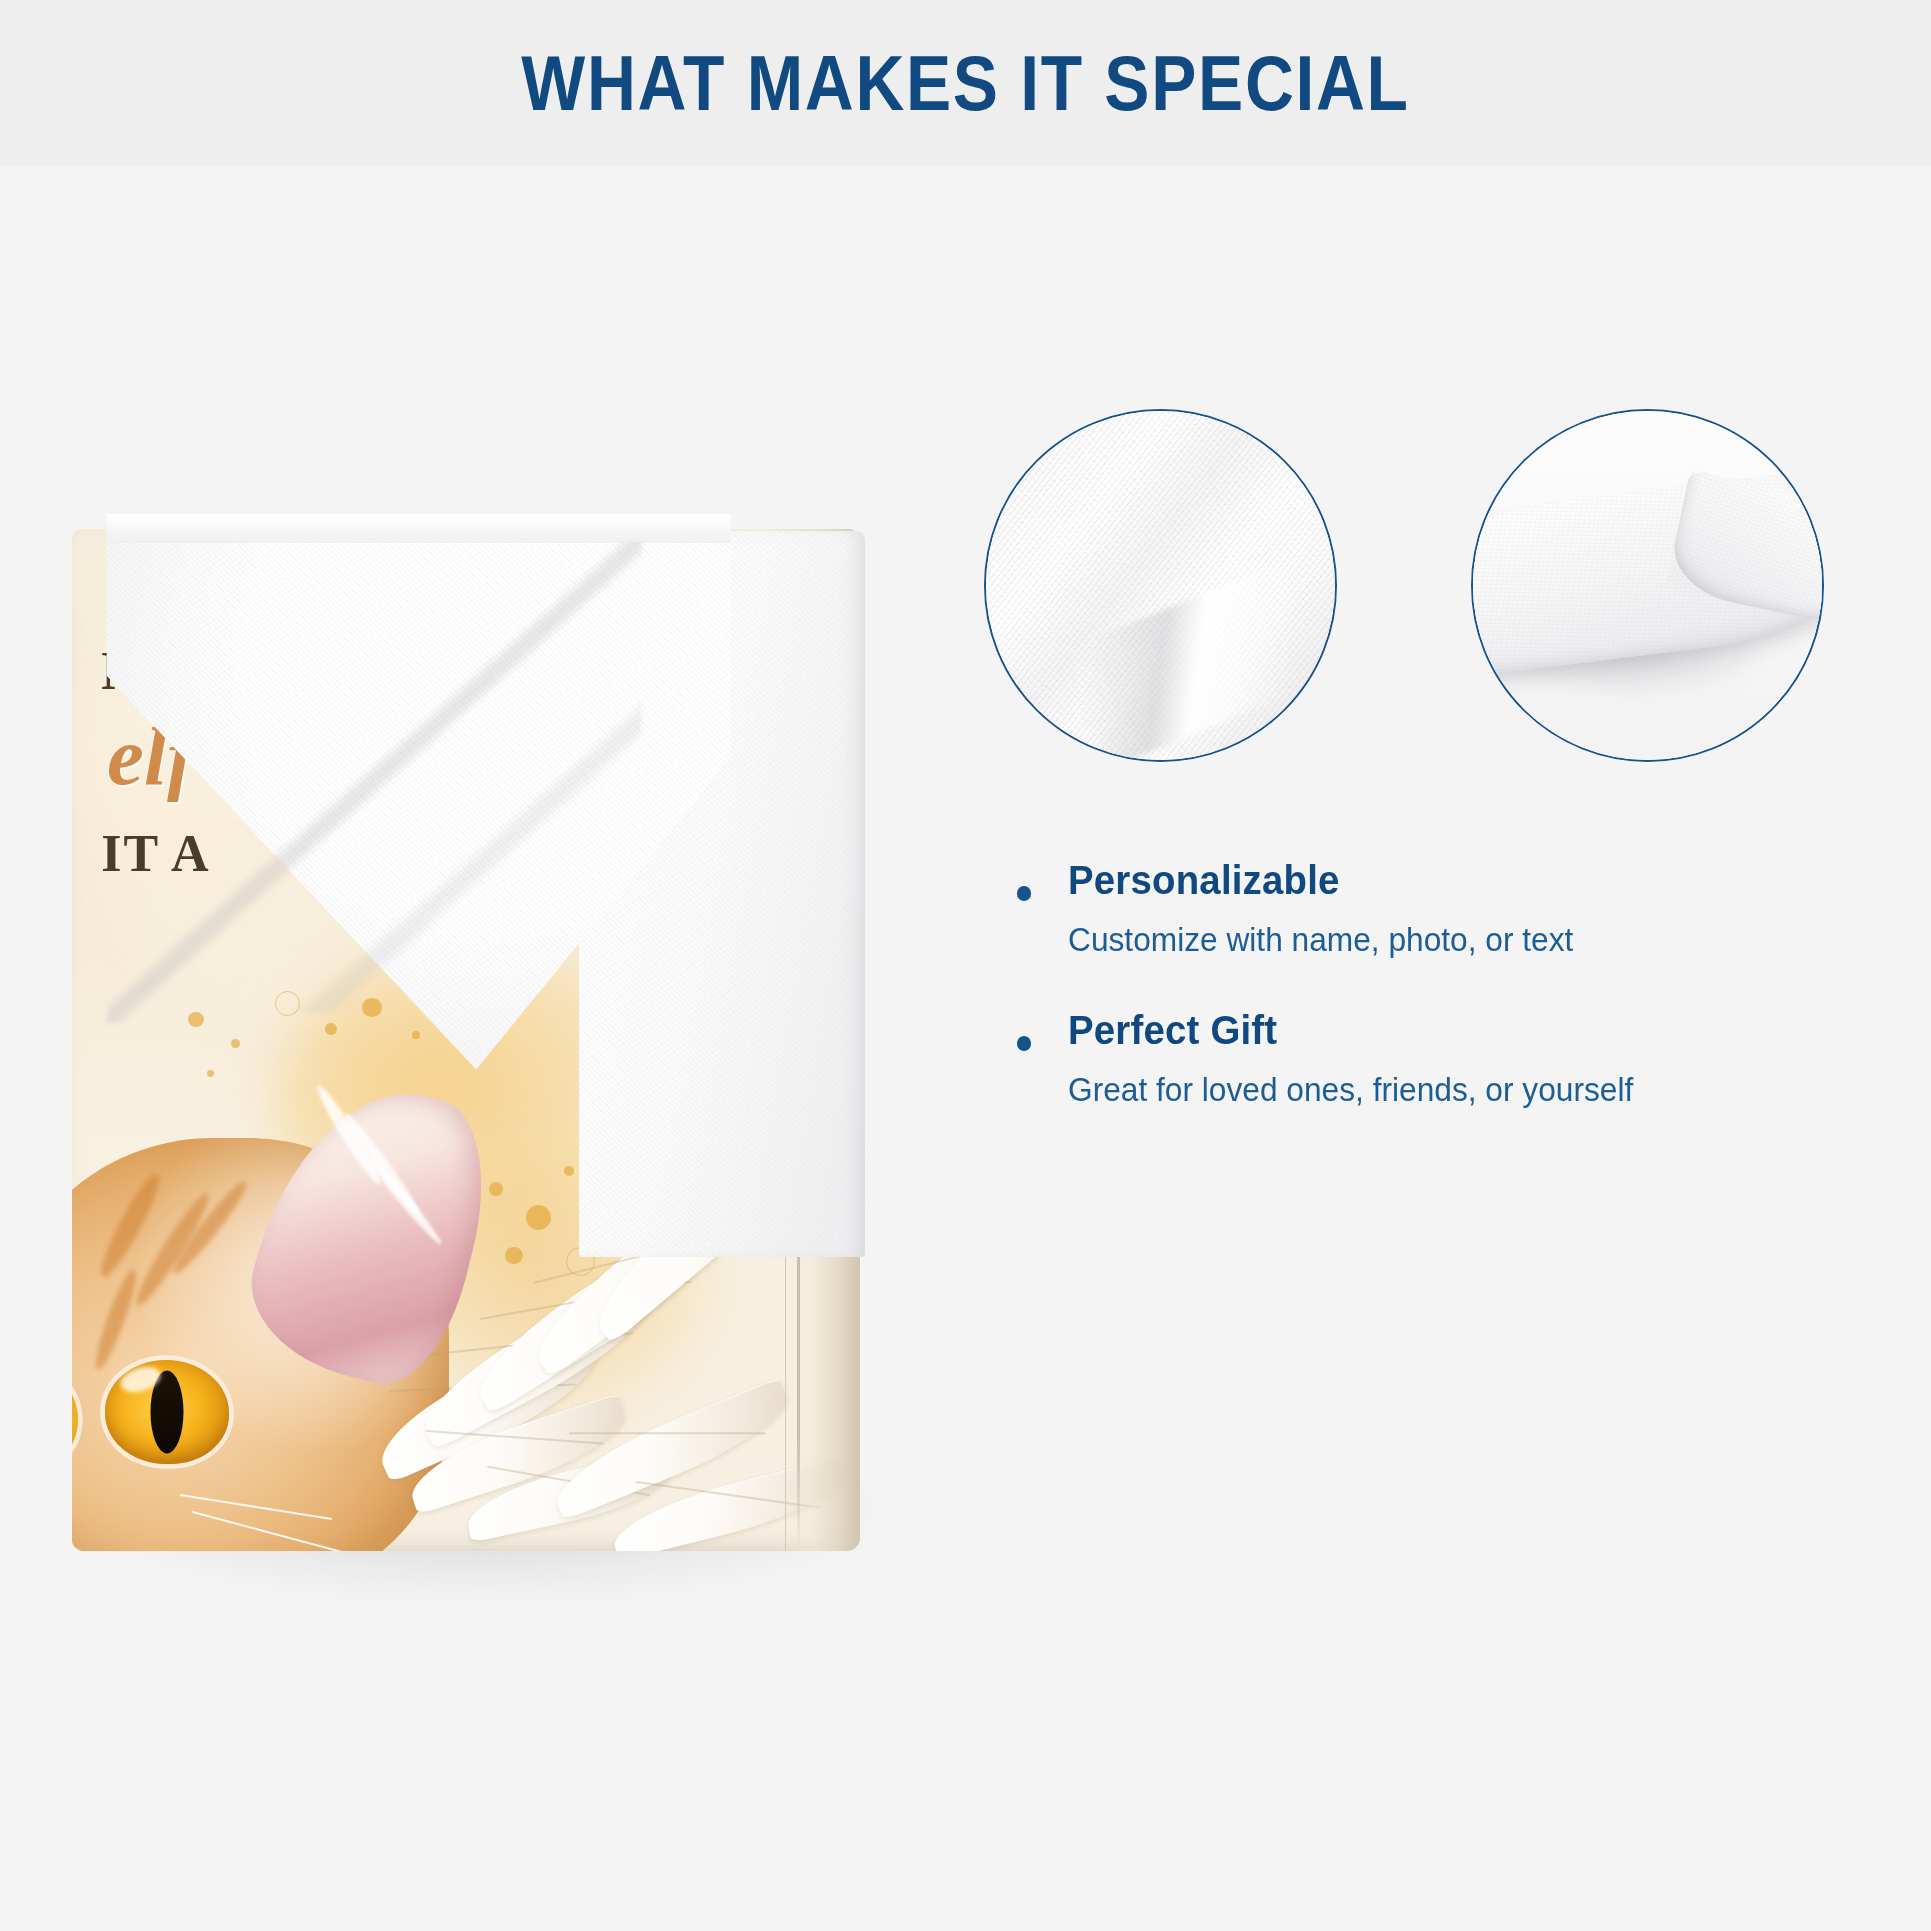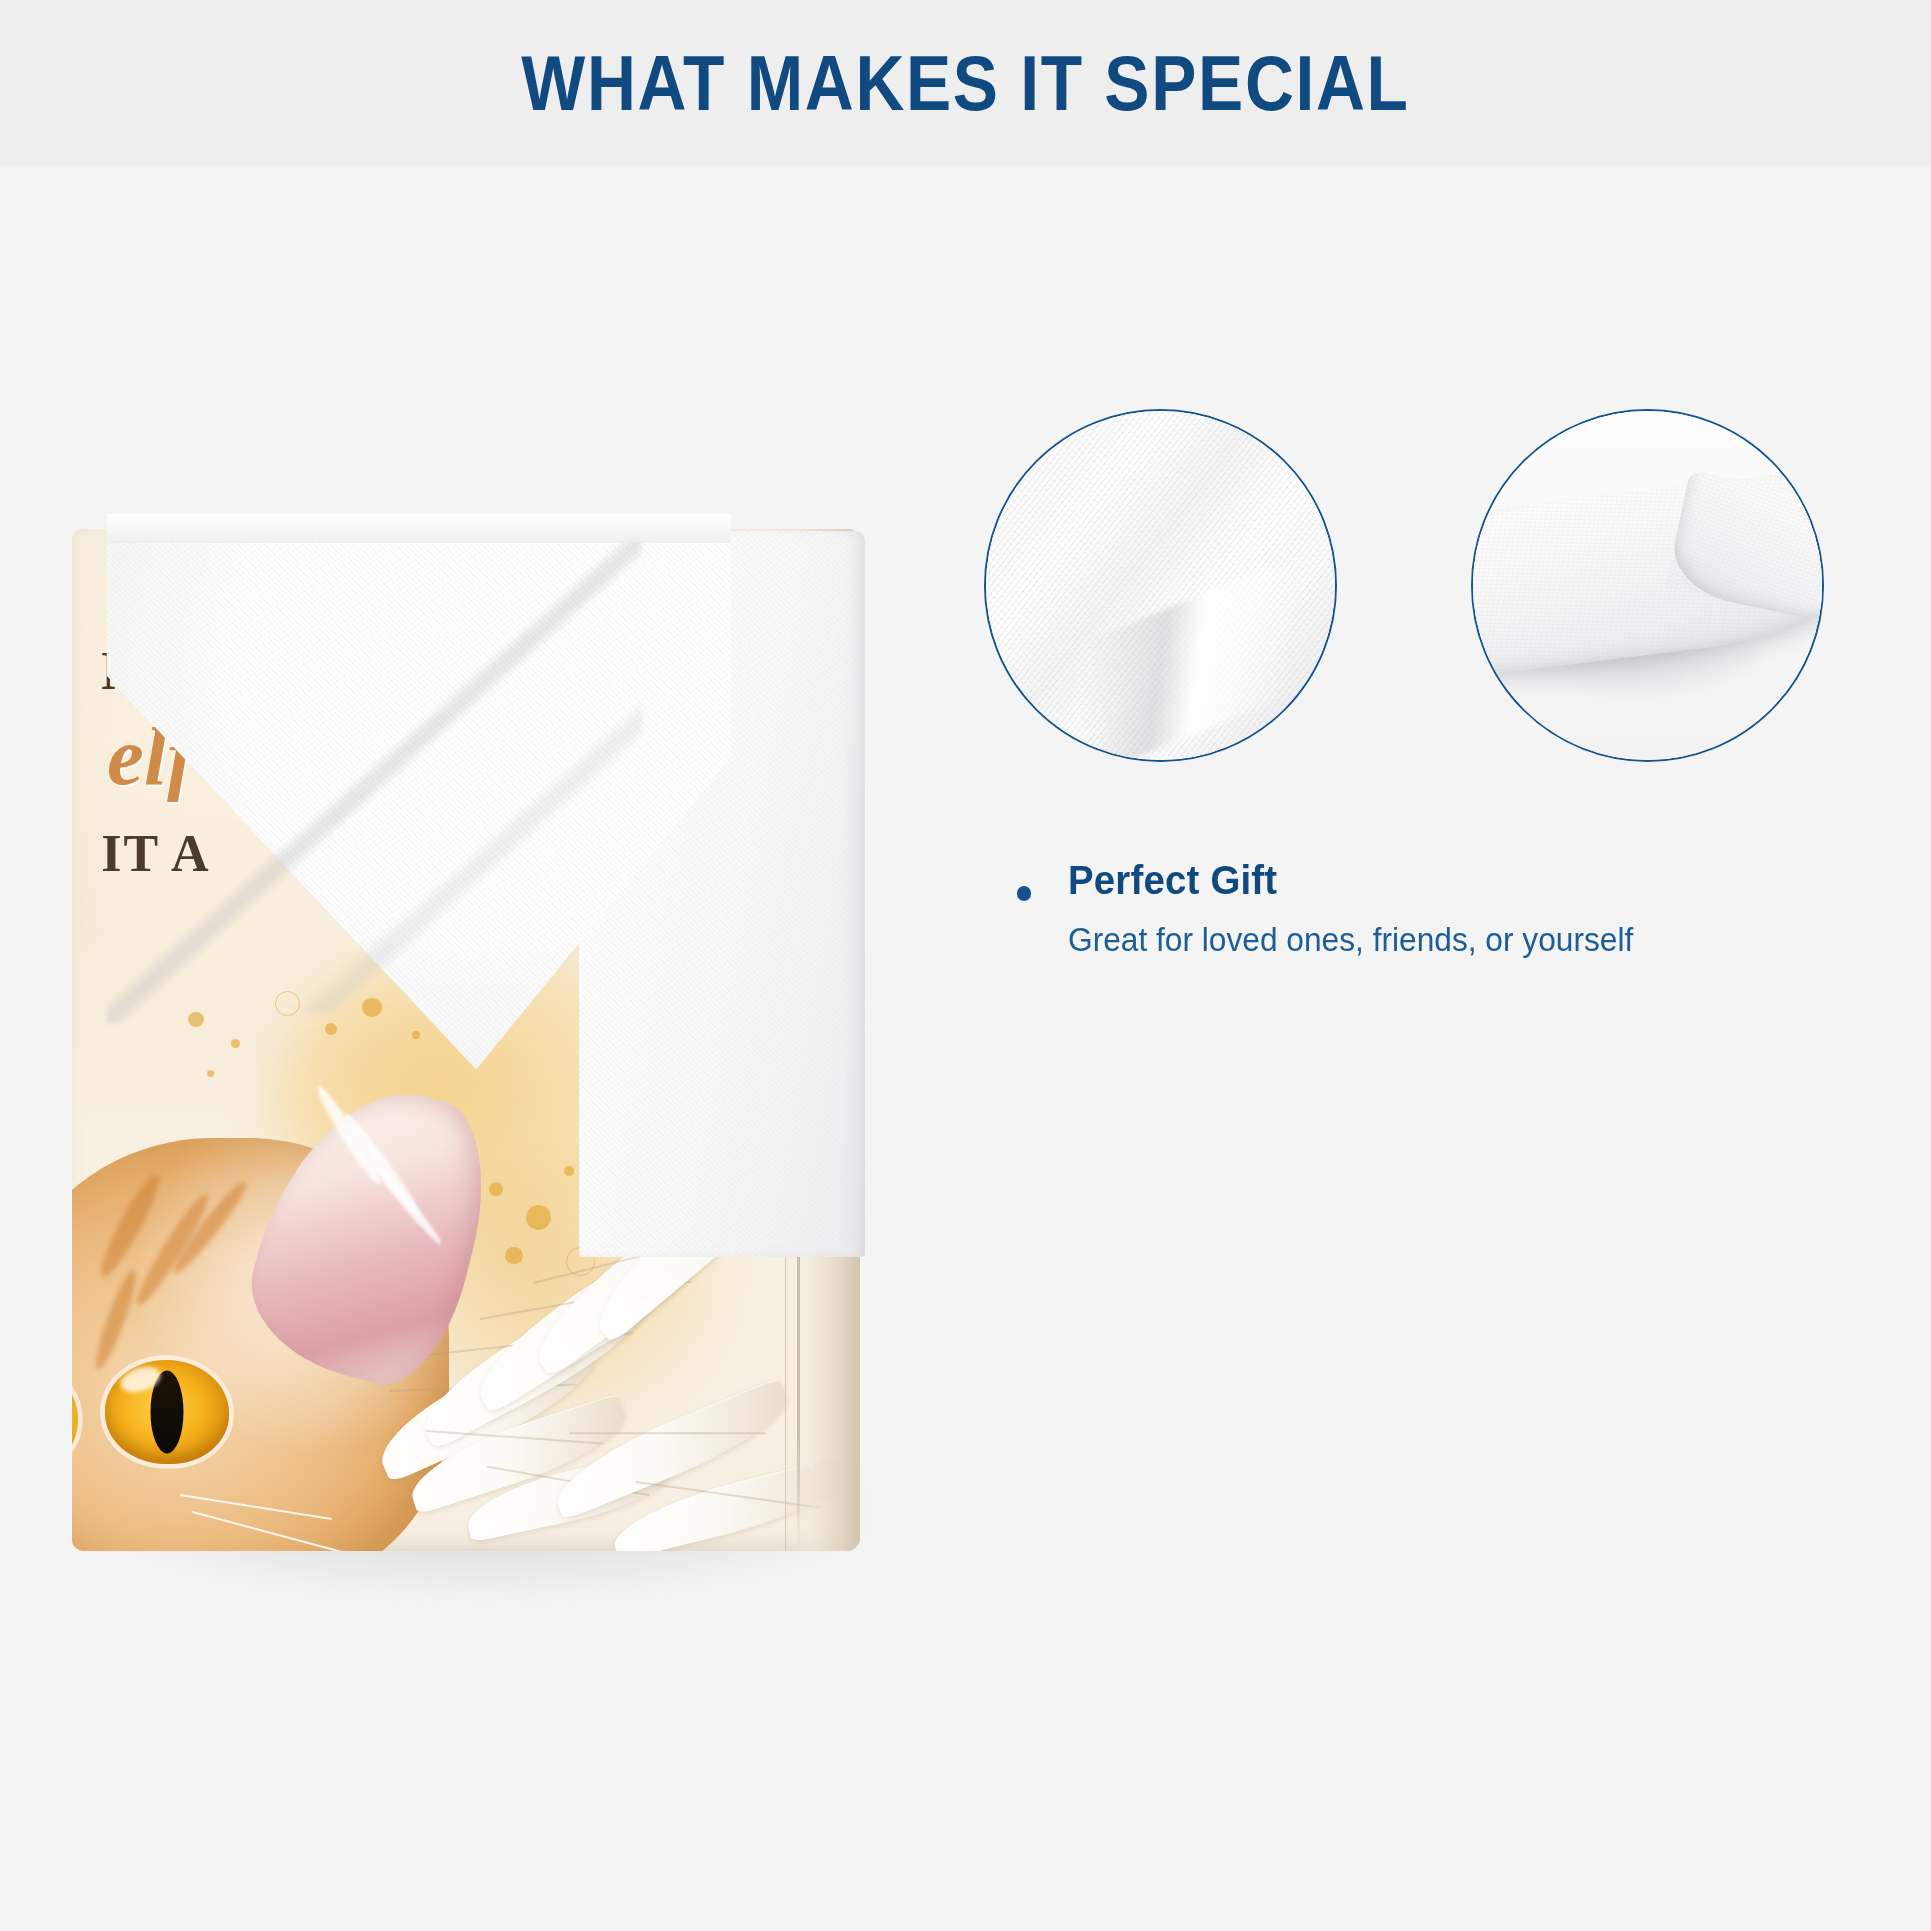--- a/index.html
+++ b/index.html
@@ -421,20 +421,25 @@
       <div class="plush-tex"></div>
     </div>
   </div>
 </div>
 
 <div id="feature-list">
 
 
 
 
+  <div class="feature-item">
+    <span class="feature-bullet"></span>
+    <div class="feature-title">Personalizable</div>
+    <div class="feature-desc">Customize with name, photo, or text</div>
+  </div>
 
   <div class="feature-item">
     <span class="feature-bullet"></span>
     <div class="feature-title">Perfect Gift</div>
     <div class="feature-desc">Great for loved ones, friends, or yourself</div>
   </div>
 
 </div>
 
 

